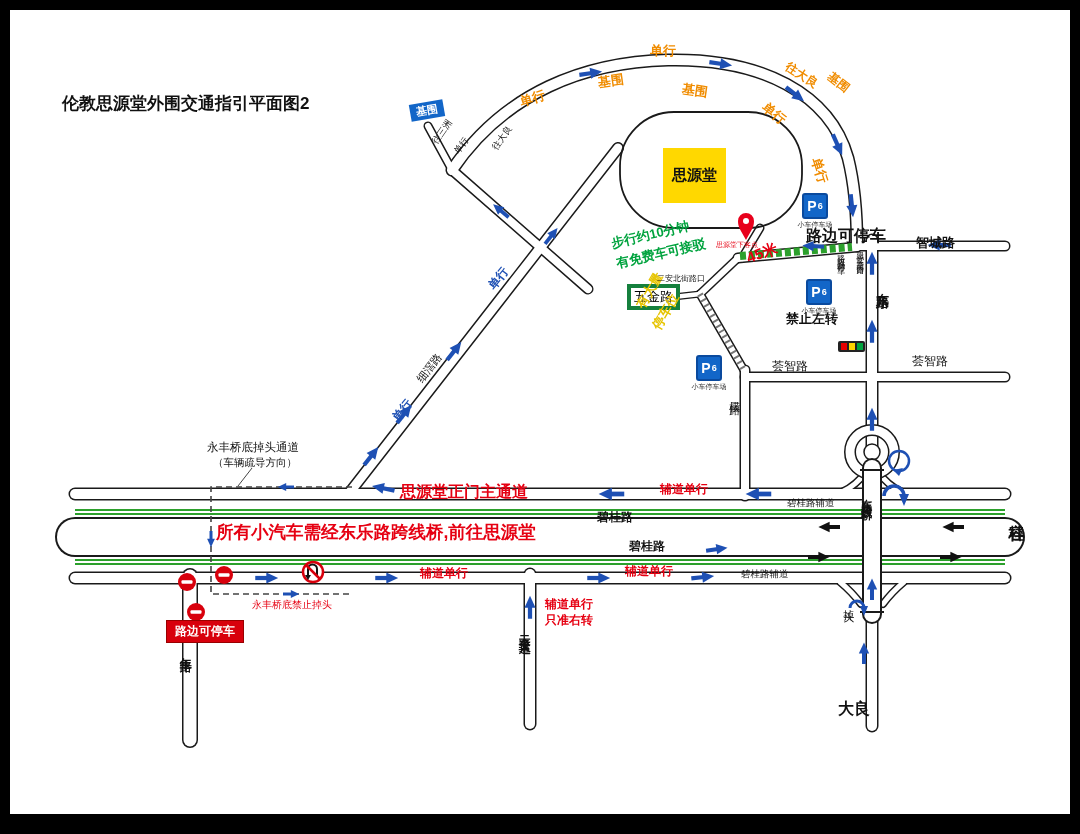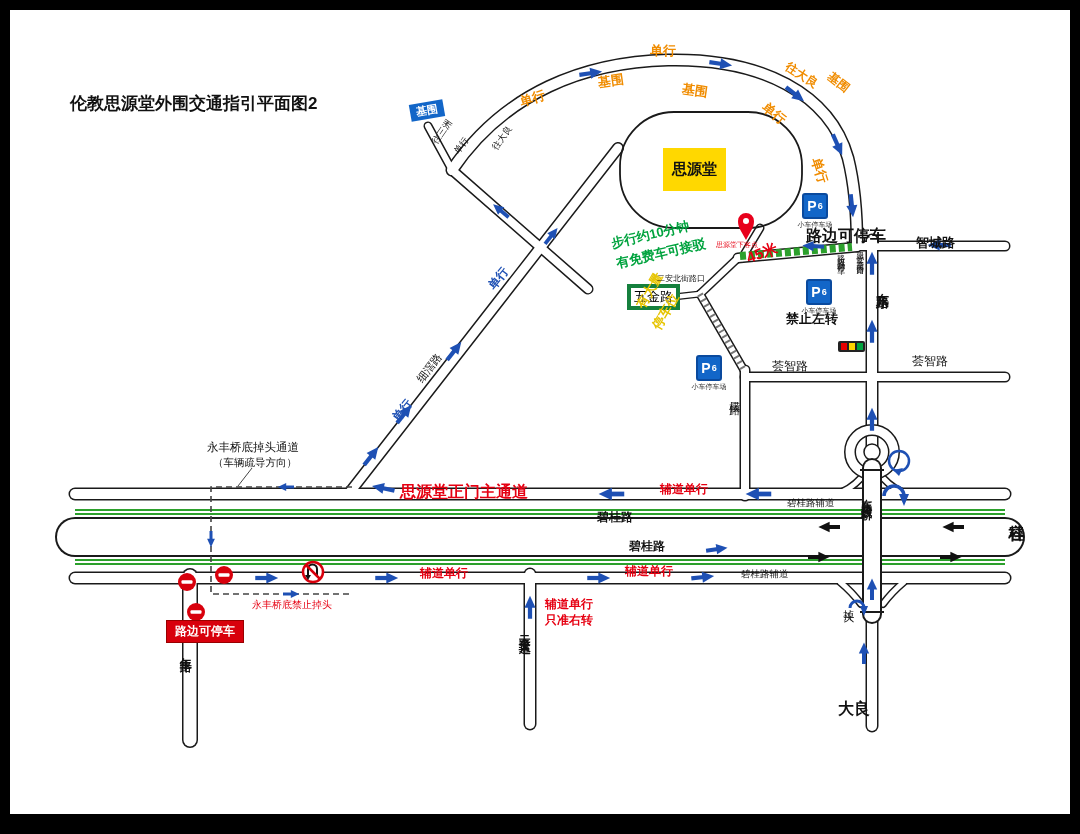--- a/index.html
+++ b/index.html
@@ -9,21 +9,21 @@
   #roads{position:absolute;left:0;top:0;z-index:1;}
   .lb{position:absolute;z-index:3;color:#111;white-space:nowrap;line-height:1.15;transform-origin:0 0;}
   .b{font-weight:bold;}
   .red{color:#e60012;}
   .blue{color:#1e50b4;}
   .org{color:#f08c00;}
   .grn{color:#00a33e;}
   .yel{color:#e6c400;}
   .vert{writing-mode:vertical-rl;letter-spacing:2px;}
   .signbox{position:absolute;z-index:3;display:flex;align-items:center;justify-content:center;}
-  .yellow-box{background:#ffd800;color:#111;font-weight:bold;font-size:15px;padding:12px 9px;}
+  .yellow-box{background:#ffd800;color:#111;font-weight:bold;font-size:15px;padding:18px 9px;}
   .blue-box{background:#1266c8;color:#fff;font-weight:bold;font-size:11px;padding:1px 6px;transform:rotate(-10deg);}
   .white-box{background:#fff;border:4px solid #15803d;font-size:13px;padding:0 3px;}
   .red-box{background:#d8000c;color:#fff;font-weight:bold;font-size:12px;padding:2px 8px;border:1px solid #900;}
   .p-icon{position:absolute;z-index:3;width:44px;text-align:center;}
   .p-badge{width:22px;height:22px;margin:0 auto;background:#1266c8;border:2px solid #0a4a9e;border-radius:3px;
            color:#fff;font-weight:bold;font-size:14px;display:flex;align-items:center;justify-content:center;}
   .p-badge sup{font-size:9px;margin-left:1px;}
   .p-cap{font-size:7px;color:#333;margin-top:1px;}
   .cas{fill:none;stroke:#1a1a1a;stroke-linecap:round;stroke-linejoin:round;}
   .rfill{fill:none;stroke:#fff;stroke-linecap:round;stroke-linejoin:round;}
@@ -202,21 +202,21 @@
       <use href="#arr" class="ab" transform="translate(285,487) rotate(180) scale(0.6)"></use>
       <use href="#arr" class="ab" transform="translate(211,540) rotate(90) scale(0.6)"></use>
       <use href="#arr" class="ab" transform="translate(292,594) rotate(0) scale(0.6)"></use>
       <use href="#arr" class="ak" transform="translate(828,527) rotate(180) scale(0.8)"></use>
       <use href="#arr" class="ak" transform="translate(952,527) rotate(180) scale(0.8)"></use>
       <use href="#arr" class="ak" transform="translate(952,557) rotate(0) scale(0.8)"></use>
       <use href="#arr" class="ak" transform="translate(820,557) rotate(0) scale(0.8)"></use>
     </g>
   </svg>
 
-  <div class="lb b" style="left:62px;top:94px;font-size:17px;margin-left:8px;">伦教思源堂外围交通指引平面图2</div>
+  <div class="lb b" style="left:62px;top:94px;font-size:17px;">伦教思源堂外围交通指引平面图2</div>
 
   <div class="lb org b" style="left:518px;top:96px;font-size:13px;transform:rotate(-18deg);">单行</div>
   <div class="lb org b" style="left:597px;top:76px;font-size:13px;transform:rotate(-8deg);">基围</div>
   <div class="lb org b" style="left:650px;top:44px;font-size:13px;">单行</div>
   <div class="lb org b" style="left:683px;top:82px;font-size:13px;transform:rotate(8deg);">基围</div>
   <div class="lb org b" style="left:790px;top:60px;font-size:12px;transform:rotate(33deg);">往大良</div>
   <div class="lb org b" style="left:833px;top:70px;font-size:12px;transform:rotate(38deg);">基围</div>
   <div class="lb org b" style="left:768px;top:100px;font-size:13px;transform:rotate(38deg);">单行</div>
   <div class="lb org b" style="left:822px;top:156px;font-size:13px;transform:rotate(72deg);">单行</div>
   <div class="lb" style="left:430px;top:140px;font-size:9px;transform:rotate(-55deg);">往三洲</div>
@@ -274,20 +274,21 @@
 
   <div class="lb" style="left:207px;top:441px;font-size:11.5px;">永丰桥底掉头通道</div>
   <div class="lb" style="left:213px;top:456px;font-size:10.5px;">（车辆疏导方向）</div>
   <div class="lb red" style="left:252px;top:599px;font-size:10px;">永丰桥底禁止掉头</div>
 
   <div class="lb red b" style="left:400px;top:483px;font-size:16px;">思源堂正门主通道</div>
   <div class="lb red b" style="left:660px;top:483px;font-size:12px;">辅道单行</div>
   <div class="lb" style="left:787px;top:498px;font-size:9.5px;">碧桂路辅道</div>
   <div class="lb b" style="left:597px;top:511px;font-size:12px;">碧桂路</div>
   <div class="lb b" style="left:629px;top:540px;font-size:12px;">碧桂路</div>
+  <div class="lb red b" style="left:216px;top:522px;font-size:17.5px;">所有小汽车需经东乐路跨线桥,前往思源堂</div>
   <div class="lb red b" style="left:420px;top:567px;font-size:12px;">辅道单行</div>
   <div class="lb red b" style="left:625px;top:565px;font-size:12px;">辅道单行</div>
   <div class="lb" style="left:741px;top:569px;font-size:9.5px;">碧桂路辅道</div>
   <div class="lb vert b" style="left:860px;top:490px;font-size:11px;">东乐路跨线桥</div>
   <div class="lb vert b" style="left:1007px;top:510px;font-size:16px;">容桂</div>
 
   <div class="lb vert" style="left:842px;top:600px;font-size:11px;">掉头</div>
   <div class="lb b" style="left:838px;top:700px;font-size:16px;">大良</div>
   <div class="lb red b" style="left:545px;top:598px;font-size:12px;">辅道单行</div>
   <div class="lb red b" style="left:545px;top:614px;font-size:12px;">只准右转</div>

